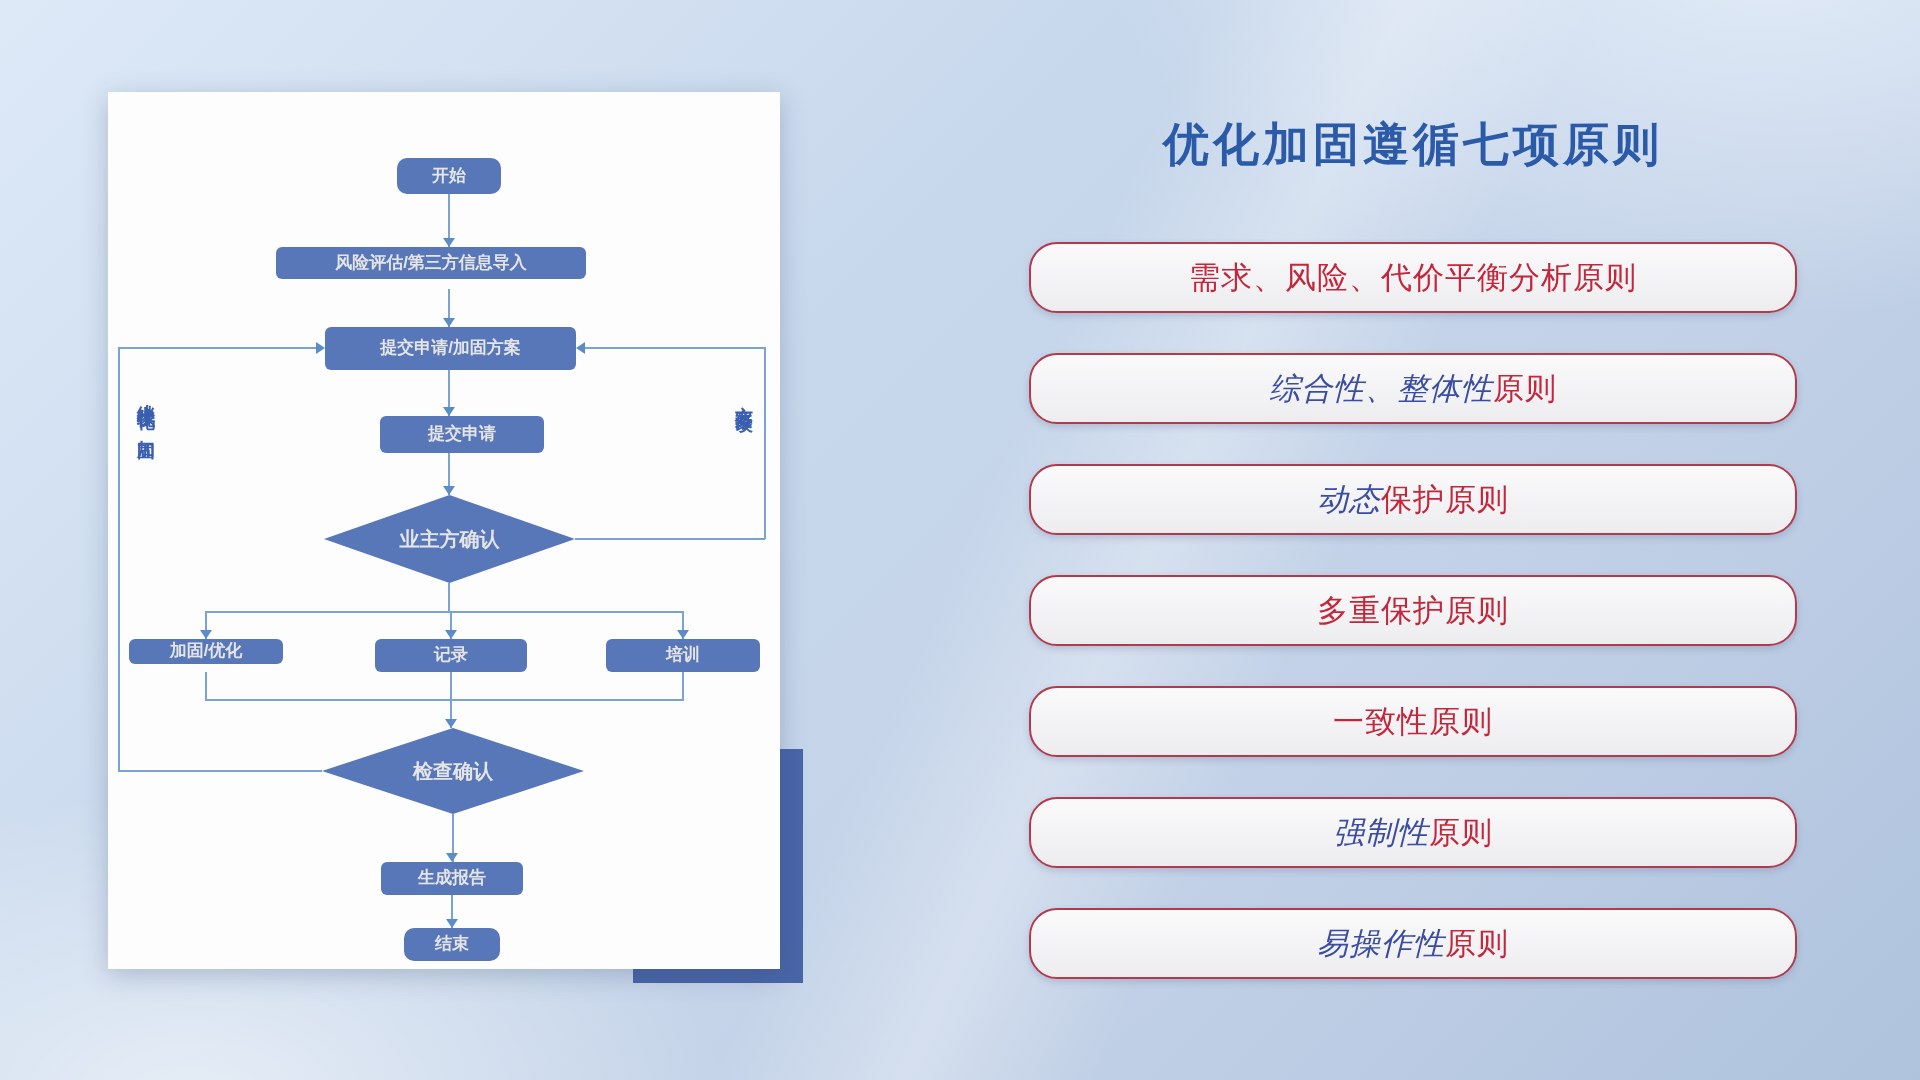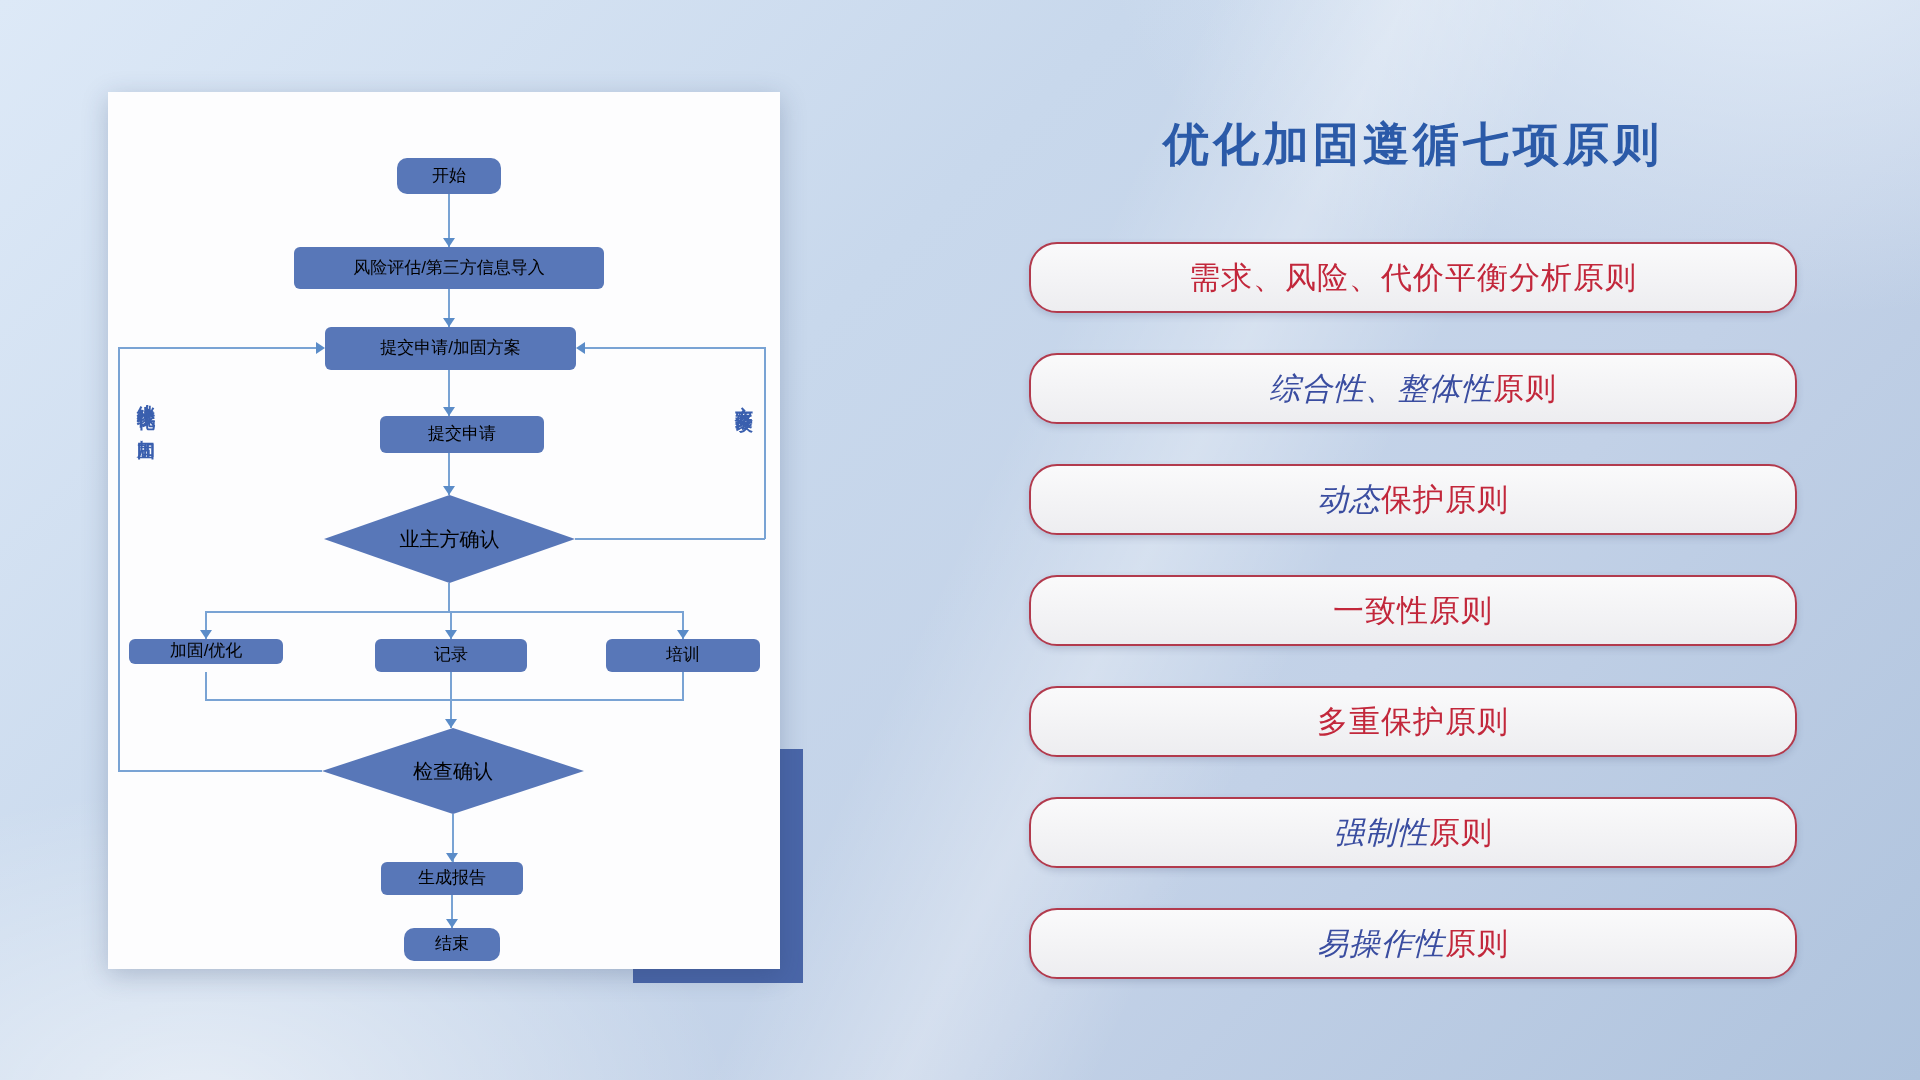--- a/index.html
+++ b/index.html
@@ -10,21 +10,21 @@
     background:
       linear-gradient(115deg, rgba(255,255,255,0) 50%, rgba(255,255,255,0.30) 58%, rgba(255,255,255,0) 66%),
       radial-gradient(ellipse 900px 520px at 10% 102%, rgba(255,255,255,0.55), rgba(255,255,255,0) 60%),
       radial-gradient(ellipse 1100px 620px at 92% -5%, rgba(229,238,249,0.9), rgba(229,238,249,0) 60%),
       linear-gradient(135deg, #dde9f7 0%, #c8d8ec 38%, #c2d1e7 68%, #afc3dd 100%);
   }
   .card-accent { position:absolute; left:633px; top:749px; width:170px; height:234px; background:var(--card-accent,#4a66a8); }
   .card { position:absolute; left:108px; top:92px; width:672px; height:877px; background:#fdfdfe; box-shadow:0 6px 24px rgba(40,60,100,0.25); }
   .flow { position:absolute; inset:0; }
   .node { position:absolute; display:flex; align-items:center; justify-content:center;
-          background:var(--node-fill,#5877b8); color:#000000; font-weight:normal; font-size:17px;
+          background:var(--node-fill,#5877b8); color:#e5e5e5; font-weight:bold; font-size:17px;
           text-align:right; line-height:1.1; }
   .rect { border-radius:6px; }
   .stadium { border-radius:10px; }
   .diamond { clip-path:polygon(50% 0, 100% 50%, 50% 100%, 0 50%); font-size:20px; }
   .line { position:absolute; background:var(--connector,#79a3d4); }
   .v { width:2px; } .h { height:2px; }
   .ar { position:absolute; width:0; height:0; }
   .ar-d { border-left:6px solid transparent; border-right:6px solid transparent; border-top:9px solid var(--arrow,#5b8cc8); }
   .ar-r { border-top:6px solid transparent; border-bottom:6px solid transparent; border-left:9px solid var(--arrow,#5b8cc8); }
   .ar-l { border-top:6px solid transparent; border-bottom:6px solid transparent; border-right:9px solid var(--arrow,#5b8cc8); }
@@ -77,21 +77,21 @@
     <div class="ar ar-d" style="left:92px;top:538px"></div>
     <div class="ar ar-d" style="left:337px;top:538px"></div>
     <div class="ar ar-d" style="left:569px;top:538px"></div>
     <div class="ar ar-d" style="left:337px;top:627px"></div>
     <div class="ar ar-d" style="left:338px;top:761px"></div>
     <div class="ar ar-d" style="left:338px;top:827px"></div>
     <div class="ar ar-r" style="left:208px;top:250px"></div>
     <div class="ar ar-l" style="left:468px;top:250px"></div>
 
     <div class="node stadium" style="left:289px;top:66px;width:104px;height:36px">开始</div>
-    <div class="node rect" style="left:186px;top:155px;width:310px;height:42px">风险评估/第三方信息导入</div>
+    <div class="node rect" style="left:168px;top:155px;width:310px;height:32px">风险评估/第三方信息导入</div>
     <div class="node rect" style="left:217px;top:235px;width:251px;height:43px">提交申请/加固方案</div>
     <div class="node rect" style="left:272px;top:324px;width:164px;height:37px">提交申请</div>
     <div class="node diamond" style="left:216px;top:403px;width:251px;height:88px">业主方确认</div>
     <div class="node rect" style="left:21px;top:547px;width:154px;height:25px">加固/优化</div>
     <div class="node rect" style="left:267px;top:547px;width:152px;height:33px">记录</div>
     <div class="node rect" style="left:498px;top:547px;width:154px;height:33px">培训</div>
     <div class="node diamond" style="left:214px;top:636px;width:262px;height:86px">检查确认</div>
     <div class="node rect" style="left:273px;top:770px;width:142px;height:33px">生成报告</div>
     <div class="node stadium" style="left:296px;top:836px;width:96px;height:33px">结束</div>
 
@@ -110,25 +110,25 @@
   <div class="pill">
       <span class="seg-blue">综合性、整体性</span>
       <span class="seg-red">原则</span>
     </div>
   <div class="pill">
       <span class="seg-blue">动态</span>
       <span class="seg-red">保护原则</span>
     </div>
   <div class="pill">
       <span class="seg-blue"></span>
-      <span class="seg-red">一致性原则</span>
+      <span class="seg-red">多重保护原则</span>
     </div>
   <div class="pill">
       <span class="seg-blue"></span>
-      <span class="seg-red">多重保护原则</span>
+      <span class="seg-red">一致性原则</span>
     </div>
   <div class="pill">
       <span class="seg-blue">强制性</span>
       <span class="seg-red">原则</span>
     </div>
   <div class="pill">
       <span class="seg-blue">易操作性</span>
       <span class="seg-red">原则</span>
     </div>
 </div>

